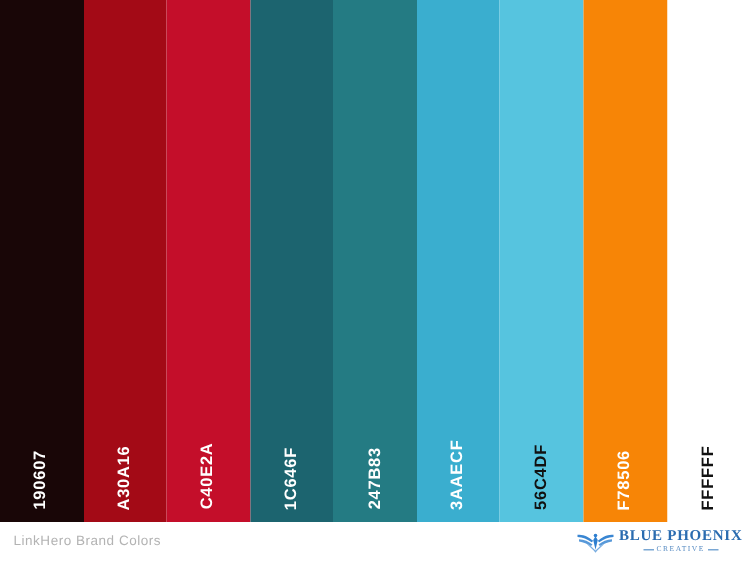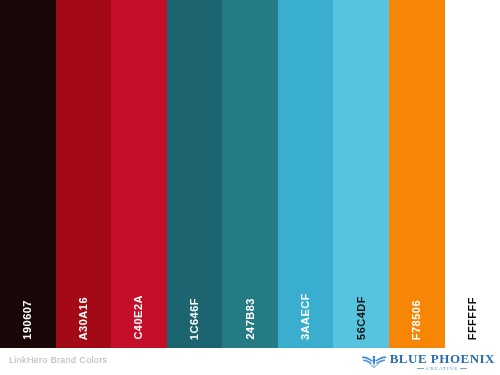--- a/index.html
+++ b/index.html
@@ -102,21 +102,21 @@
   #brand-wordmark {
     display: flex;
     flex-direction: column;
     align-items: center;
     justify-content: center;
     line-height: 1;
   }
 
   #brand-name {
     font-family: "Liberation Serif", serif;
-    font-size: 13px;
+    font-size: 10px;
     font-weight: bold;
     letter-spacing: 0.5px;
     color: #2b6cb0;
     white-space: nowrap;
   }
 
   #brand-tagline-row {
     display: flex;
     align-items: center;
     gap: 2px;

